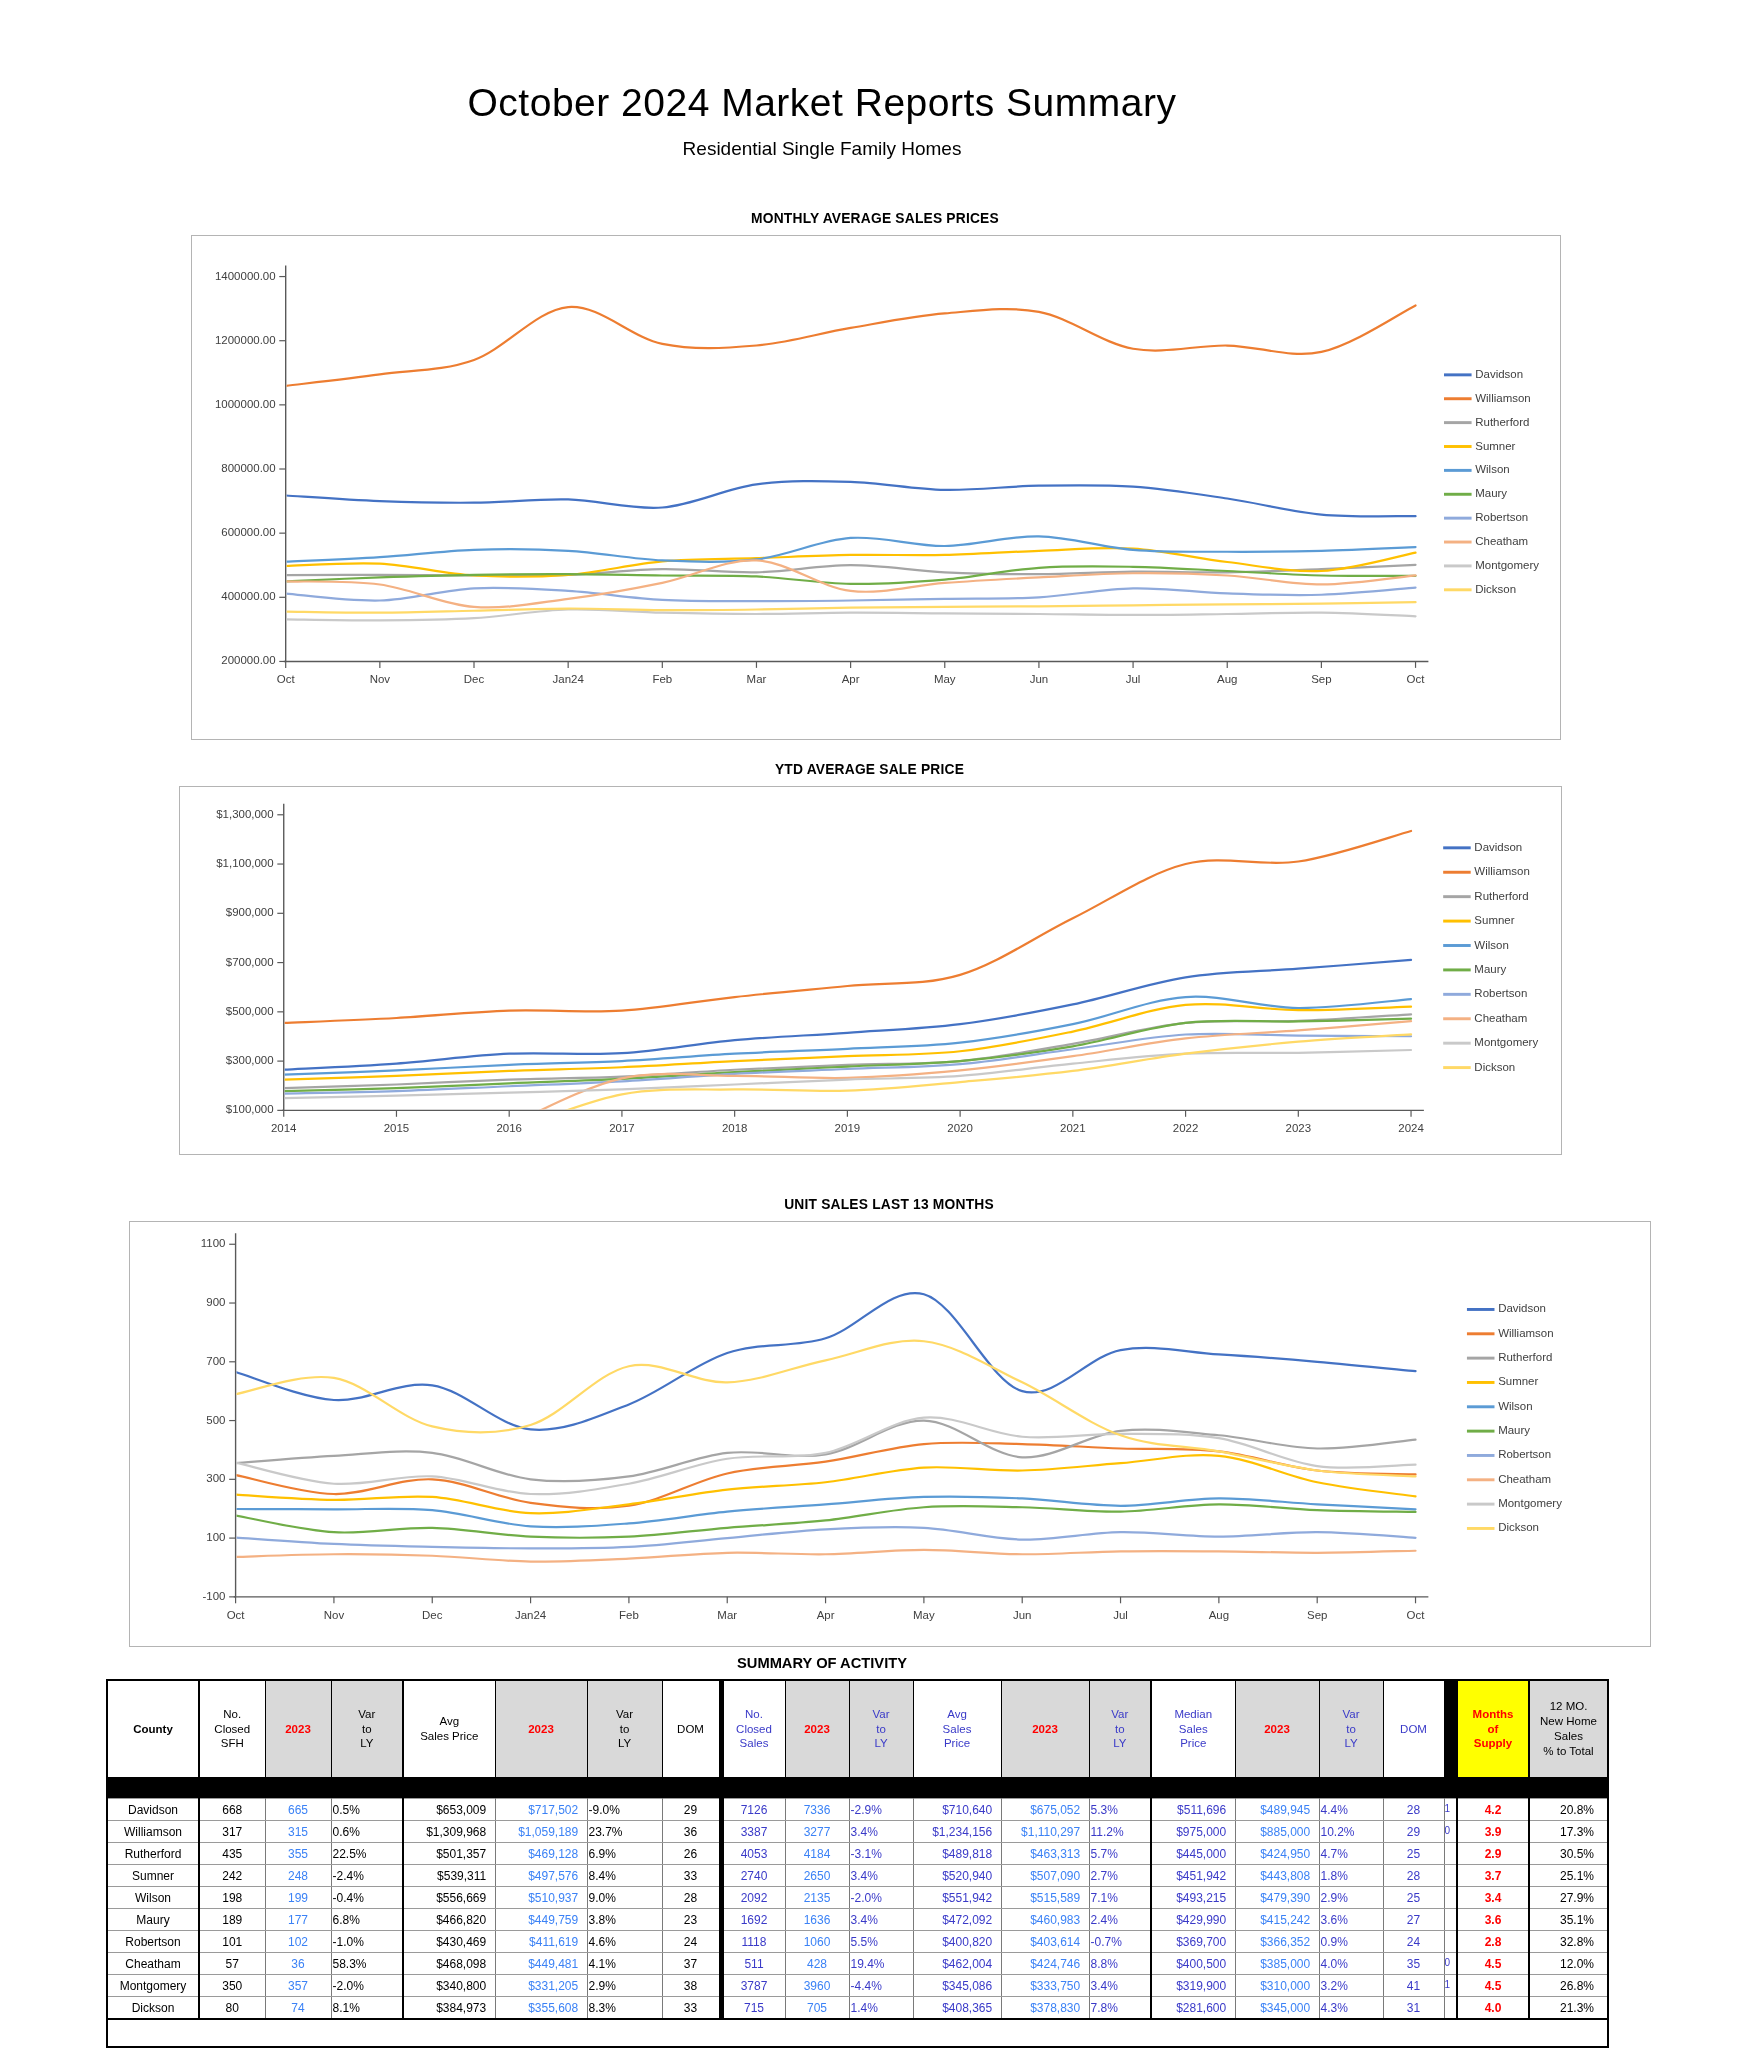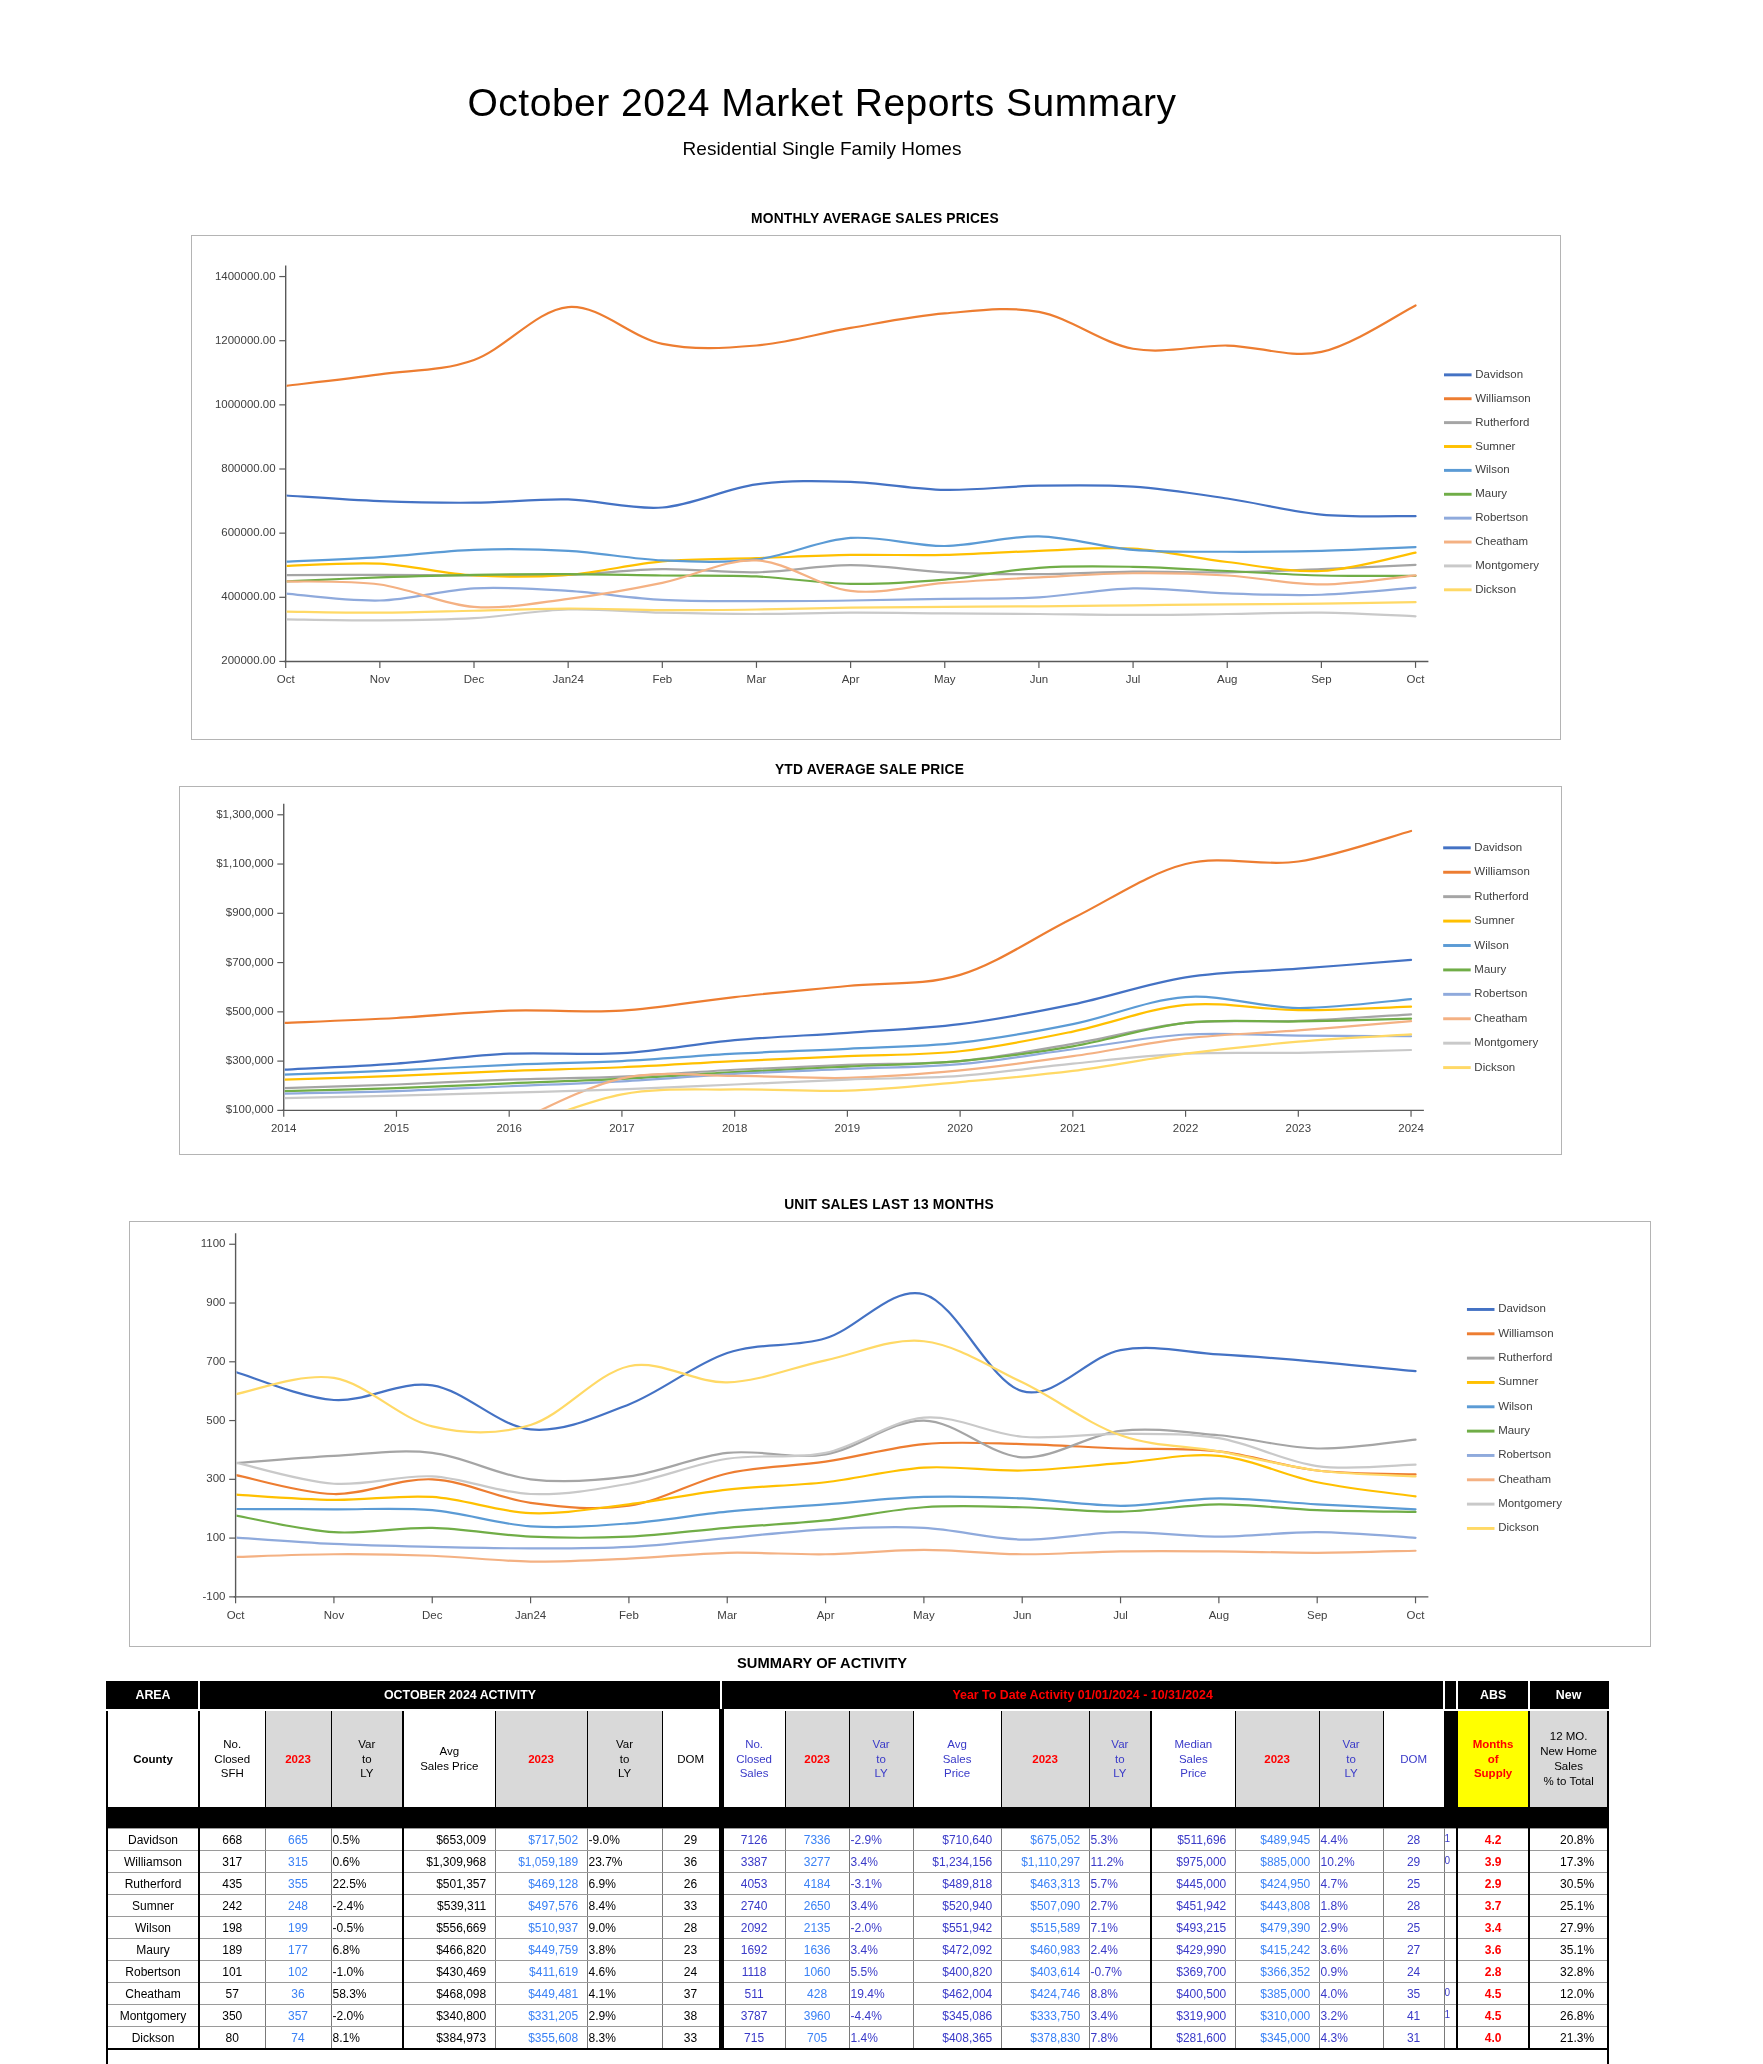--- a/index.html
+++ b/index.html
@@ -391,28 +391,20 @@
       <col style="width: 62px;">
       <col style="width: 84px;">
       <col style="width: 84px;">
       <col style="width: 64px;">
       <col style="width: 61px;">
       <col style="width: 13px;">
       <col style="width: 72px;">
       <col style="width: 79px;">
     </colgroup>
   <tbody id="tbody">
-      <tr class="bandrow">
-        <td class="first">AREA</td>
-        <td colspan="7">OCTOBER 2024 ACTIVITY</td>
-        <td class="bandred" colspan="10">Year To Date Activity 01/01/2024 - 10/31/2024</td>
-        <td></td>
-        <td>ABS</td>
-        <td class="last">New</td>
-      </tr>
       <tr class="hdrrow">
         <td class="hc-county">County</td>
         <td class=" bL3">No.
 Closed
 SFH</td>
         <td class="hc-2023">2023</td>
         <td class="hc-var">Var
 to
 LY</td>
         <td class=" bL3">Avg
@@ -549,21 +541,21 @@
         <td class="c-var blue">1.8%</td>
         <td class="c-ctr blue">28</td>
         <td class="c-strip"></td>
         <td class="c-abs bL3">3.7</td>
         <td class="c-new bL3">25.1%</td>
       </tr>
       <tr class="datarow">
         <td class="c-county">Wilson</td>
         <td class="c-ctr bL3">198</td>
         <td class="c-prev c-ctr">199</td>
-        <td class="c-var">-0.5%</td>
+        <td class="c-var">-0.4%</td>
         <td class="c-money bL3">$556,669</td>
         <td class="c-prev c-money">$510,937</td>
         <td class="c-var">9.0%</td>
         <td class="c-ctr">28</td>
         <td class="c-ctr blue bL6">2092</td>
         <td class="c-prev c-ctr">2135</td>
         <td class="c-var blue">-2.0%</td>
         <td class="c-money blue">$551,942</td>
         <td class="c-prev c-money">$515,589</td>
         <td class="c-var blue">7.1%</td>

